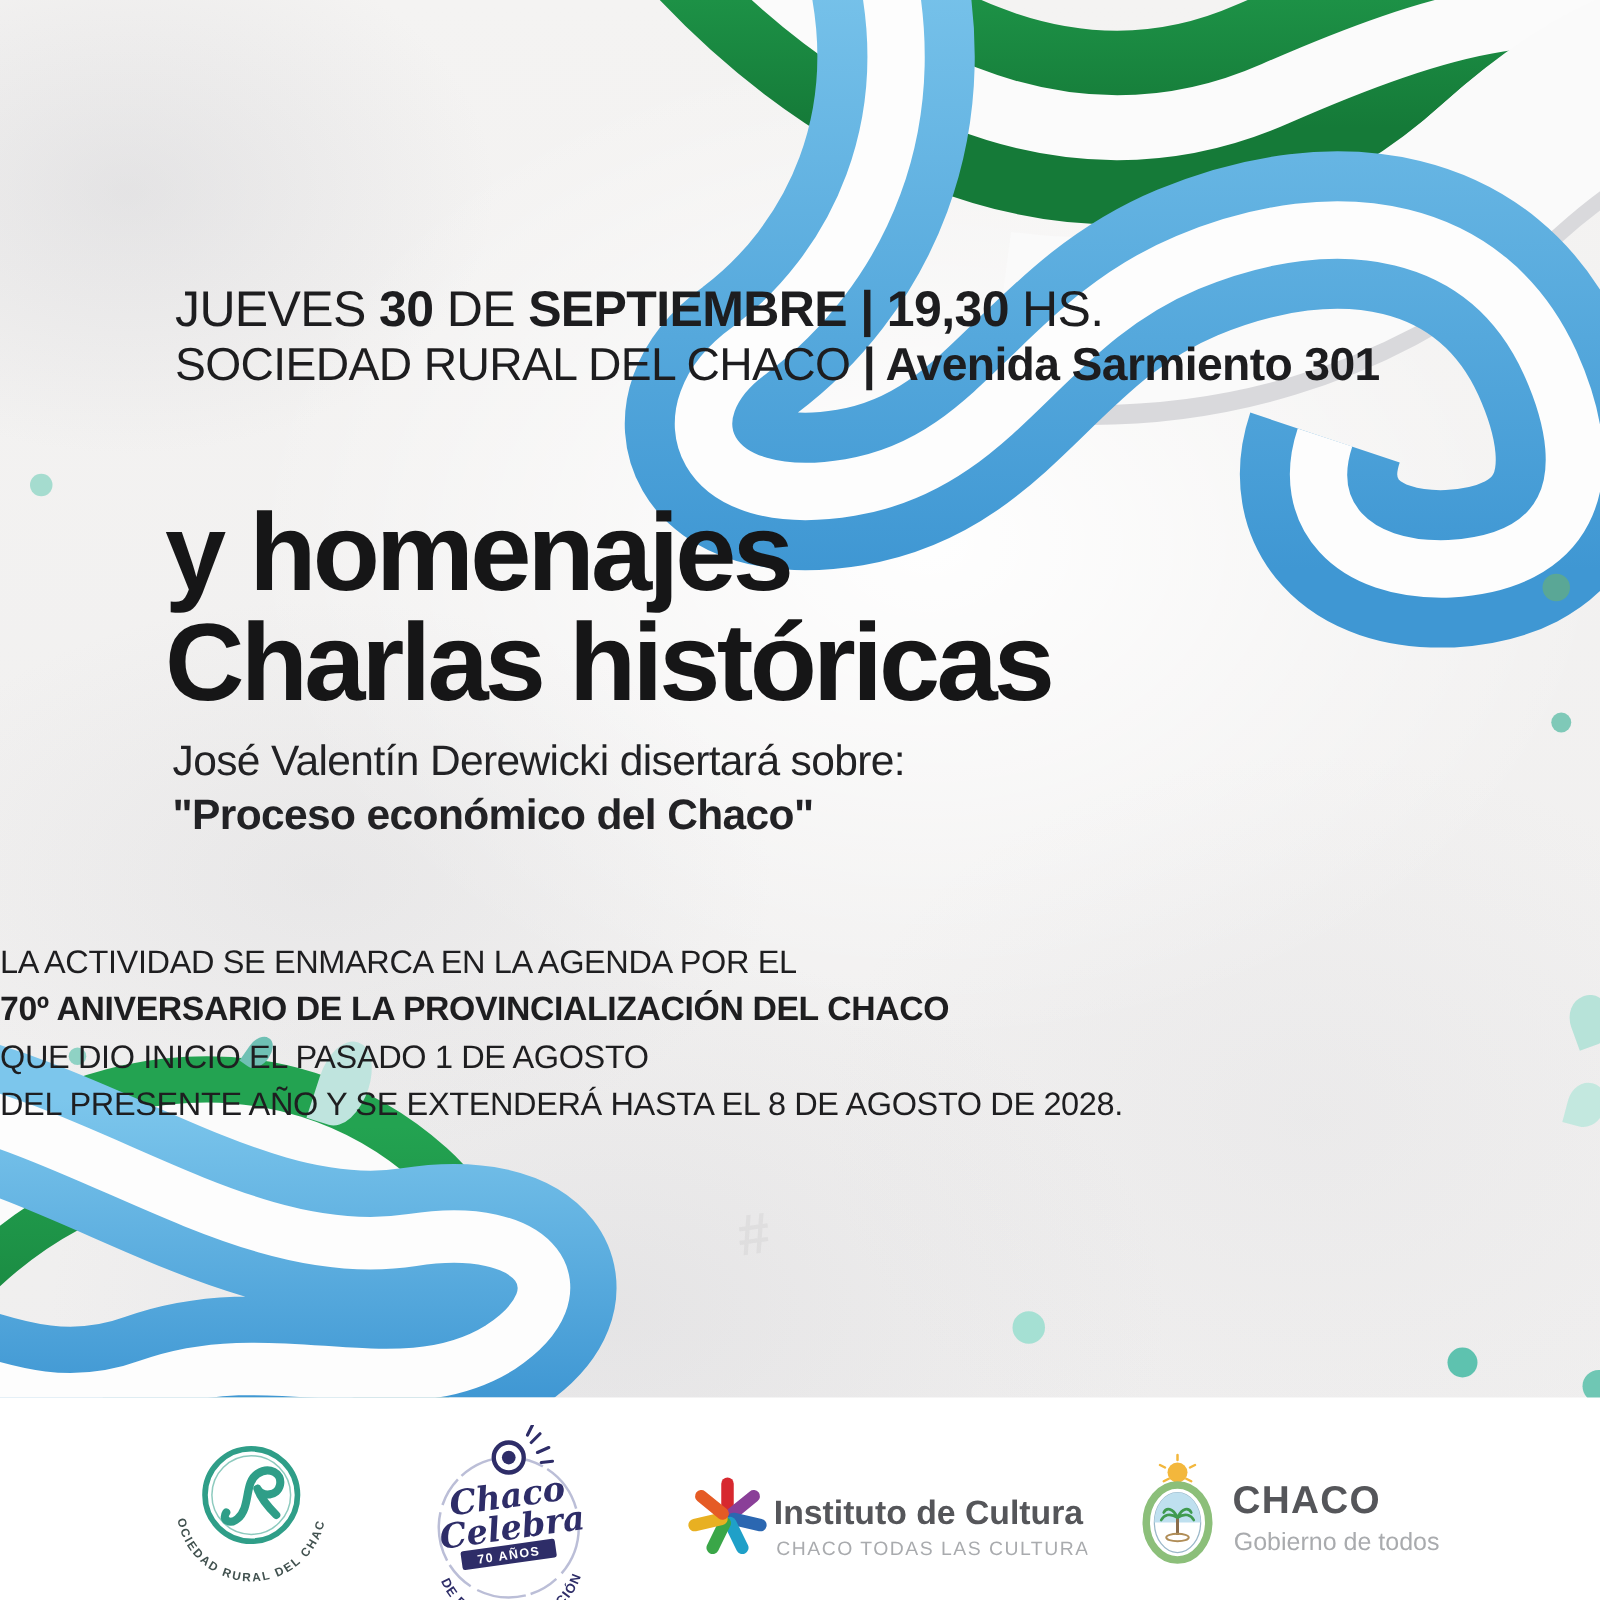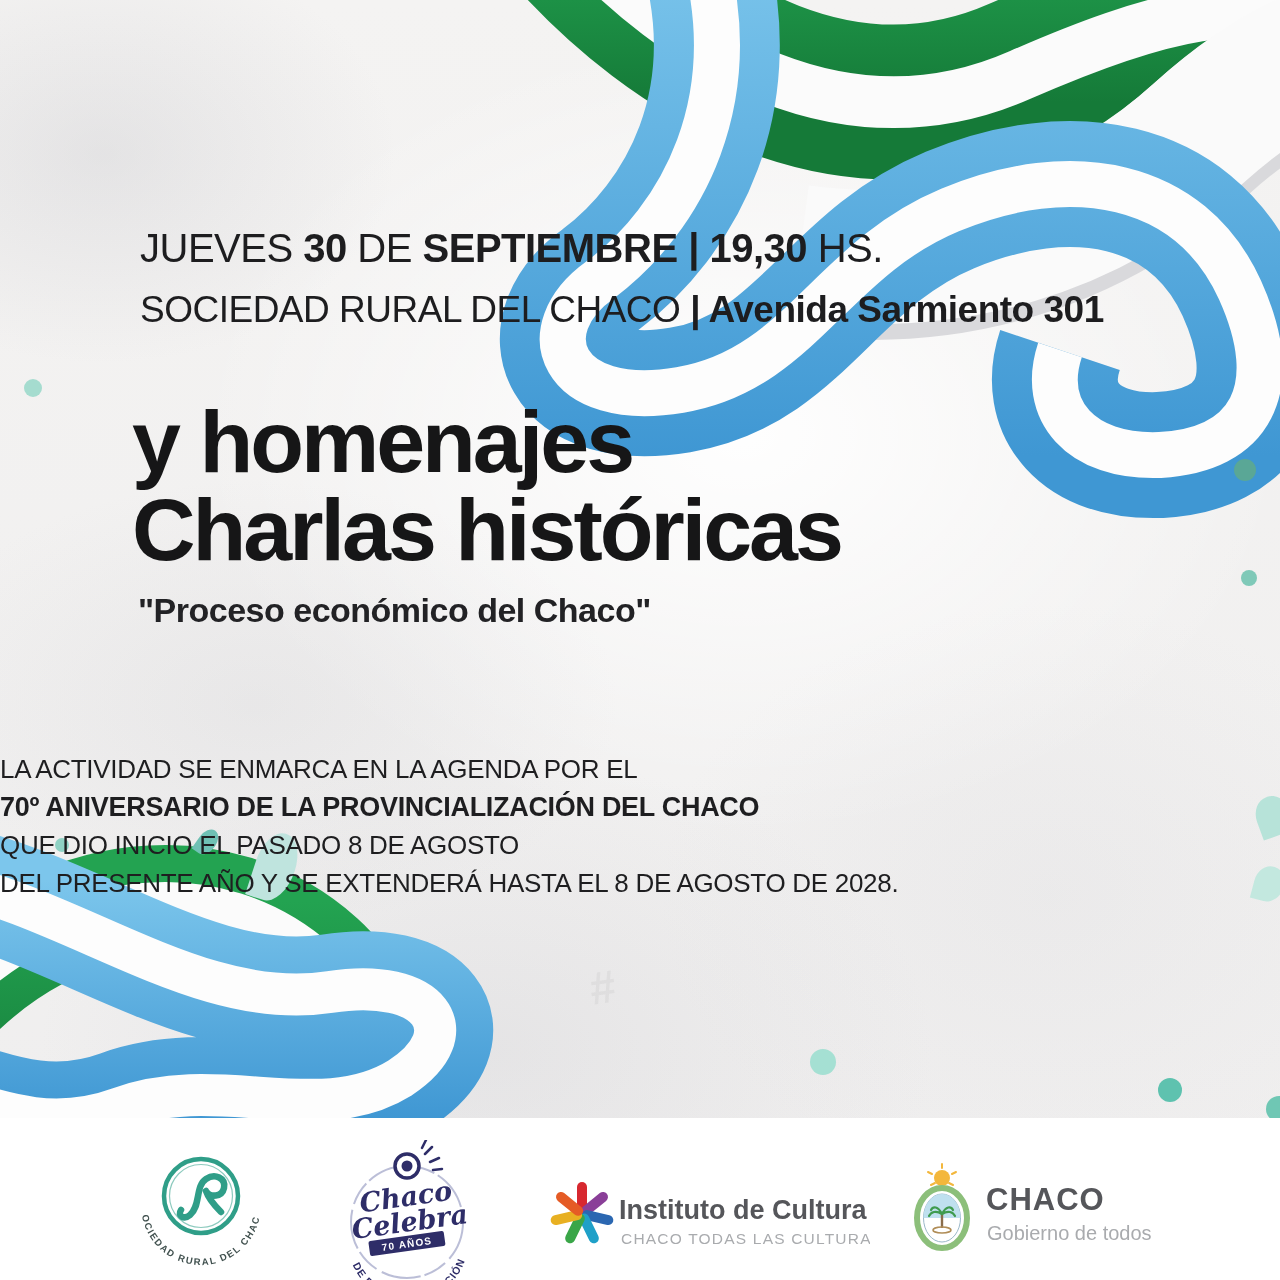--- a/index.html
+++ b/index.html
@@ -11,21 +11,21 @@
       radial-gradient(520px 320px at 20% 55%, rgba(195,195,200,.20), transparent 70%),
       radial-gradient(640px 420px at 38% 82%, rgba(190,190,196,.22), transparent 70%),
       radial-gradient(560px 420px at 82% 70%, rgba(205,205,210,.16), transparent 70%),
       radial-gradient(760px 560px at 58% 34%, rgba(255,255,255,.95), transparent 72%),
       linear-gradient(#f4f3f2,#efeeee);}
   .layer{position:absolute;left:0;top:0;pointer-events:none;}
   .footer-band{position:absolute;left:0;top:1118px;width:1280px;height:162px;background:#ffffff;}
   
   .hdr{position:absolute;left:140px;top:226px;color:#1d1d1f;letter-spacing:-.5px;}
   .hdr .l1{font-size:40px;line-height:44px;}
-  .hdr .l2{font-size:37px;line-height:44px;margin-top:18px;}
+  .hdr .l2{font-size:37px;line-height:44px;}
   .rg{font-weight:400;}
   .bd{font-weight:700;}
   .title{position:absolute;left:132px;top:398px;color:#161617;font-weight:700;
          font-size:88px;line-height:88px;letter-spacing:-3px;}
   .speaker{position:absolute;left:138px;top:588px;color:#222225;}
   .speaker .intro{font-size:34px;font-weight:400;line-height:42px;letter-spacing:-.5px;}
   .speaker .topic{font-size:34px;font-weight:700;line-height:44px;letter-spacing:-.5px;}
   .agenda{position:absolute;left:0;top:750px;width:1276px;text-align:left;color:#1e1e20;}
   .agenda div{font-size:26px;line-height:38px;letter-spacing:-.3px;font-weight:400;}
   .agenda .b{font-weight:700;font-size:27px;}
@@ -88,27 +88,28 @@
     <div class="l1"><span class="rg">JUEVES </span><span class="bd">30</span><span class="rg"> DE </span><span class="bd">SEPTIEMBRE | 19,30</span><span class="rg"> HS.</span></div>
     <div class="l2"><span class="rg">SOCIEDAD RURAL DEL CHACO </span><span class="bd">| Avenida Sarmiento 301</span></div>
   </div>
 
   <div class="title">
     <div>y homenajes</div>
     <div>Charlas históricas</div>
   </div>
 
   <div class="speaker">
+    <div class="intro">José Valentín Derewicki disertará sobre:</div>
     <div class="topic">"Proceso económico del Chaco"</div>
   </div>
 
   <div class="agenda">
     <div>LA ACTIVIDAD SE ENMARCA EN LA AGENDA POR EL</div>
     <div class="b">70º ANIVERSARIO DE LA PROVINCIALIZACIÓN DEL CHACO</div>
-    <div>QUE DIO INICIO EL PASADO 8 DE AGOSTO</div>
+    <div>QUE DIO INICIO EL PASADO 1 DE AGOSTO</div>
     <div>DEL PRESENTE AÑO Y SE EXTENDERÁ HASTA EL 8 DE AGOSTO DE 2028.</div>
   </div>
 
   <div class="footer-band"></div>
 
   <svg class="logo" style="left:118px;top:1146px;" width="166" height="134" viewBox="0 0 166 134">
     <circle cx="83" cy="50" r="37" fill="none" stroke="#2f9e88" stroke-width="4.5"></circle>
     <circle cx="83" cy="50" r="31.5" fill="none" stroke="#2f9e88" stroke-width="1.2" opacity="0.55"></circle>
     <path d="M 63,64 C 59,70 66,74 72,69 C 83,60 77,40 88,33 C 97,27 108,32 106,42 C 104,51 92,52 88,45 M 88,45 C 91,54 98,61 103,66" fill="none" stroke="#2f9e88" stroke-width="6.5" stroke-linecap="round"></path>
     <defs>

